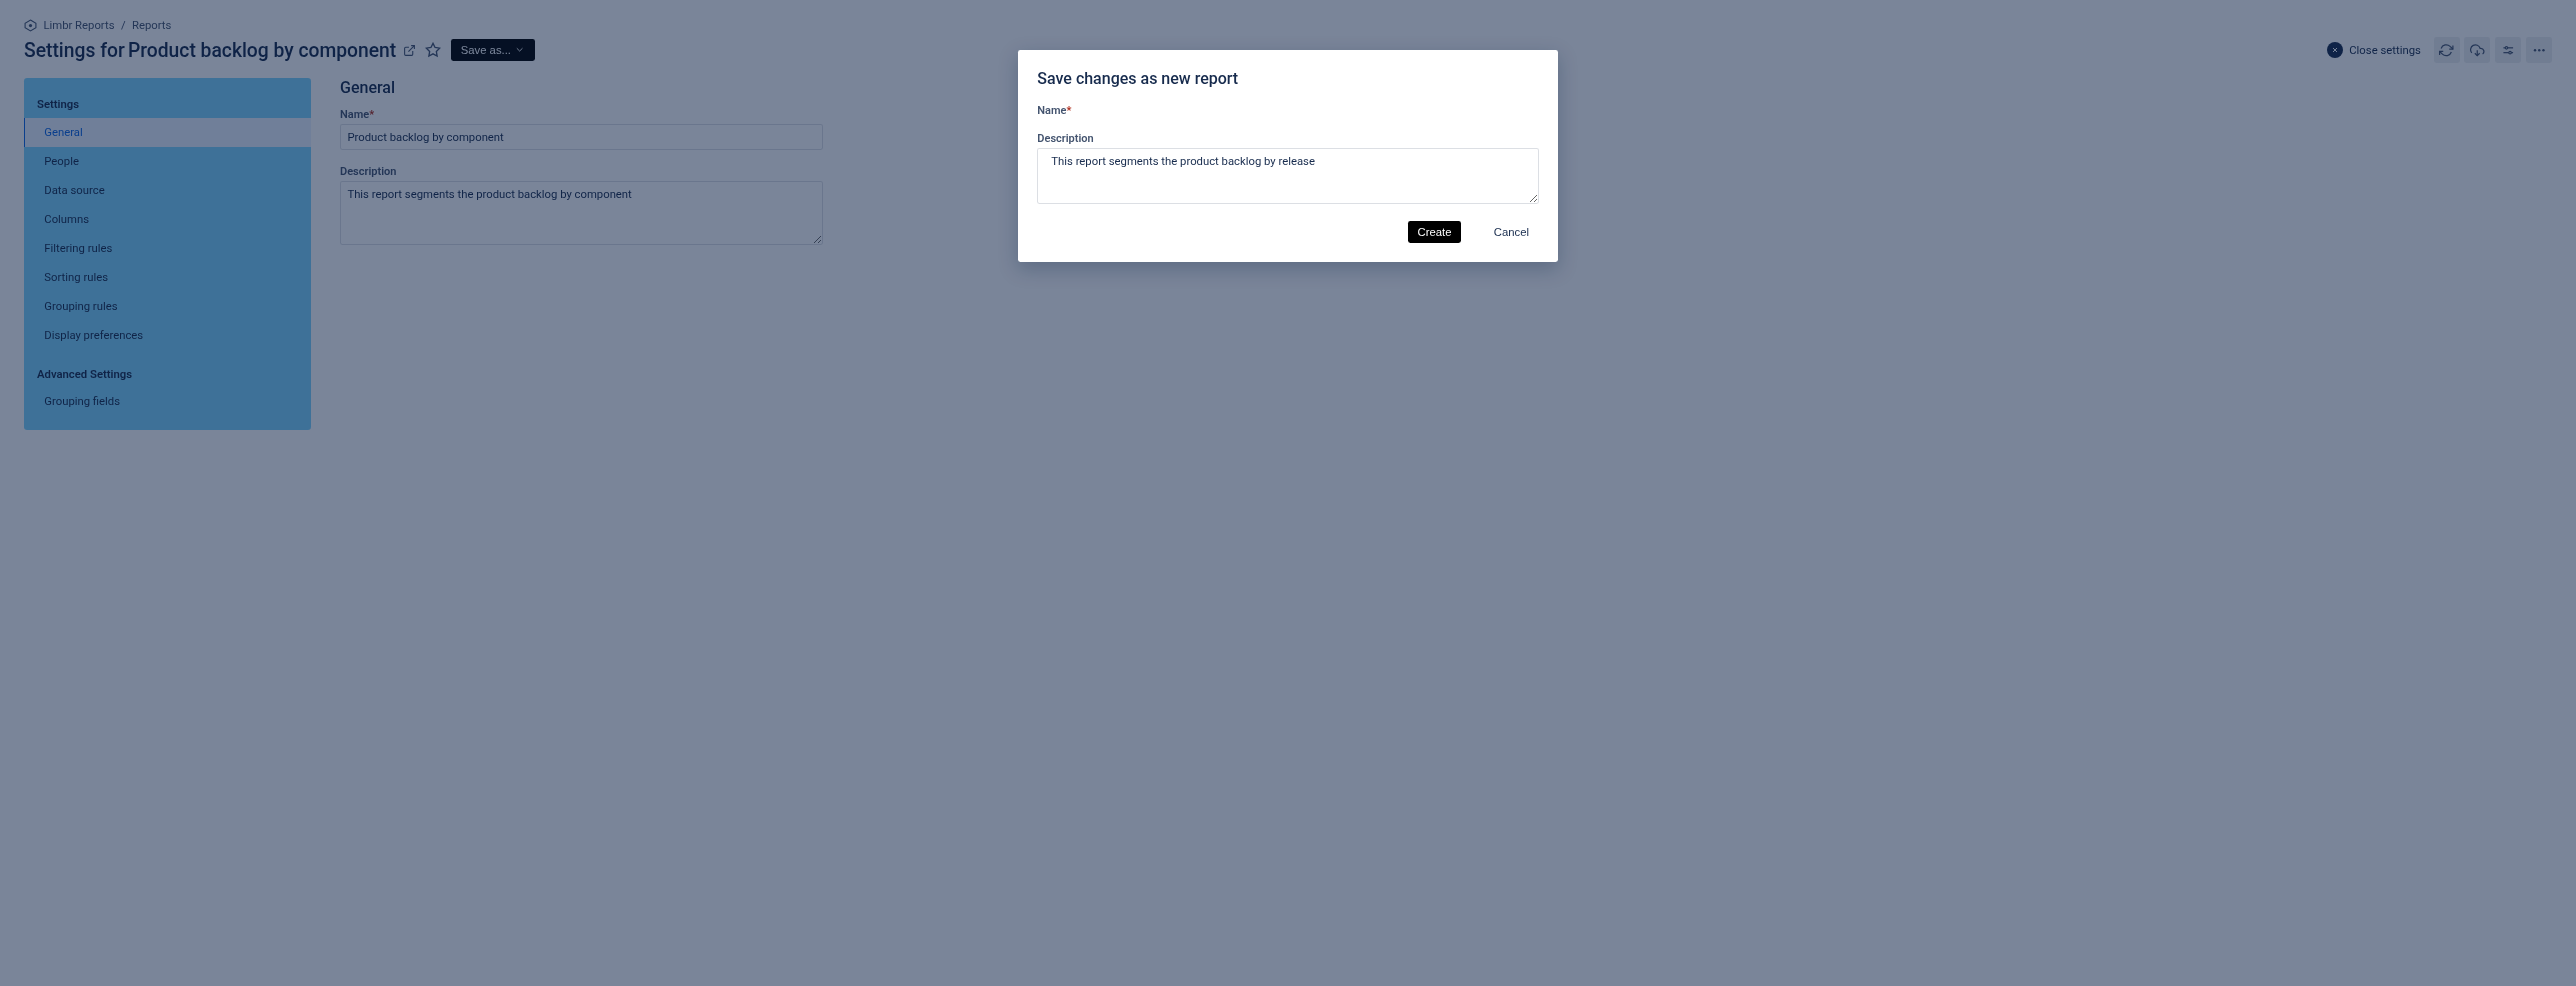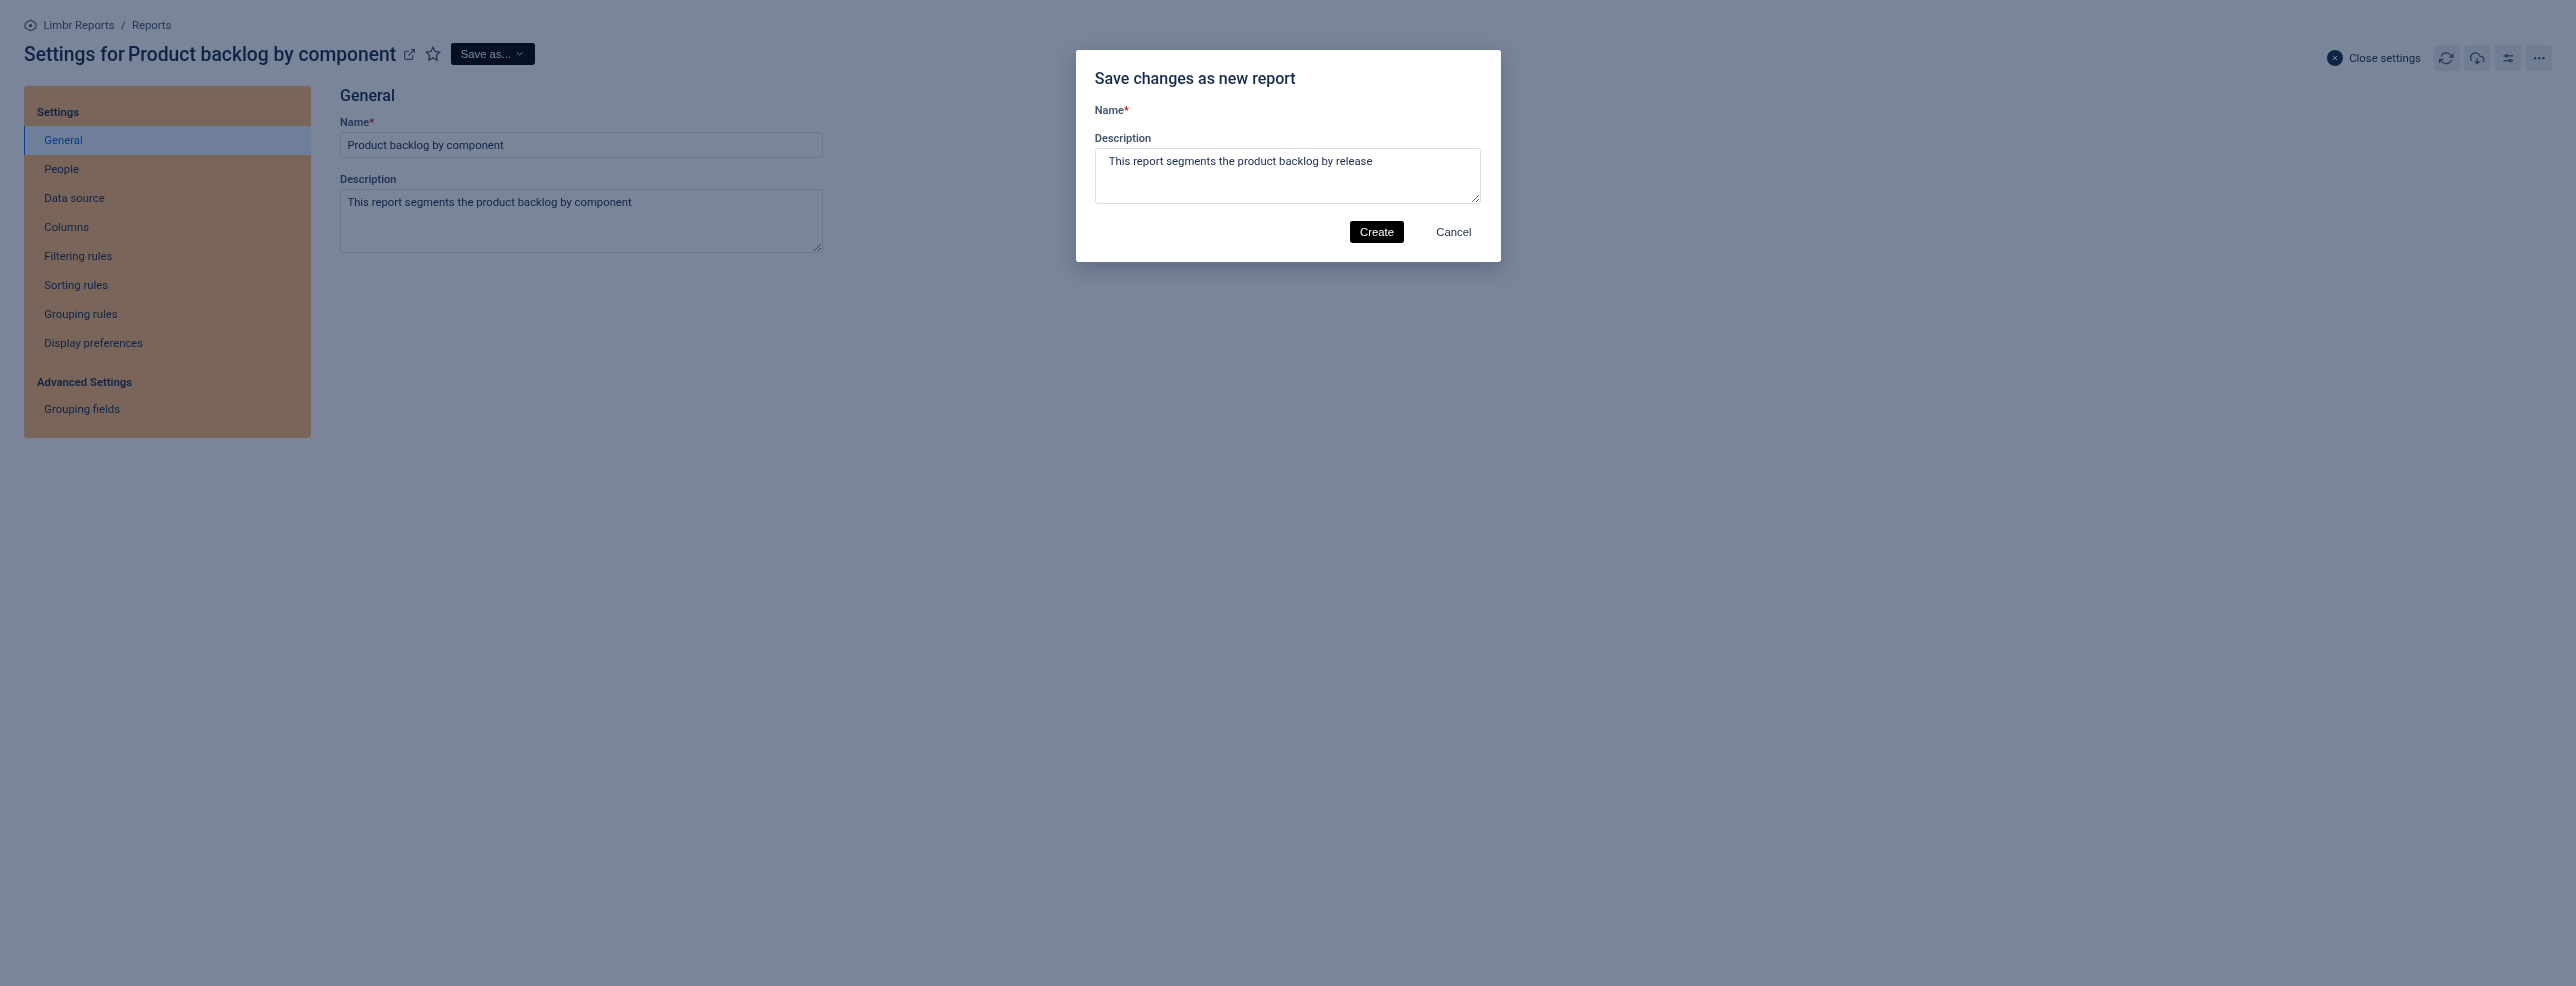--- a/index.html
+++ b/index.html
@@ -54,21 +54,20 @@
     align-items: center;
     gap: 3.2px;
   }
   .btn-primary { background: #000000; color: #fff; }
   .btn-subtle { background: transparent; color: #172B4D; }
   .header-actions {
     margin-left: auto;
     display: flex;
     align-items: center;
     gap: 4.8px;
-    margin-top: 8px;
   }
   .close-settings {
     display: flex;
     align-items: center;
     gap: 6.4px;
     color: #172B4D;
     font-size: 11.3px;
     margin-right: 8px;
     cursor: pointer;
   }
@@ -82,21 +81,21 @@
     width: 26px; height: 26px;
     background: rgba(9,30,66,0.08);
     border-radius: 2.4px;
     display: flex; align-items: center; justify-content: center;
     border: none; cursor: pointer;
     color: #44546F;
   }
   .content-row { display: flex; gap: 29px; align-items: flex-start; }
   .sidebar {
     width: 287px;
-    background: #fdba74;
+    background: #7dd3fc;
     border-radius: 3.2px;
     padding: 14.5px 0 14.5px 0;
     flex-shrink: 0;
   }
   .sidebar-heading {
     font-size: 11.3px;
     font-weight: 600;
     color: #172B4D;
     padding: 6.4px 13px;
   }
@@ -146,21 +145,21 @@
   .overlay {
     position: absolute;
     inset: 0;
     background: rgba(9, 30, 66, 0.54);
     display: flex;
     align-items: flex-start;
     justify-content: center;
     padding-top: 50px;
   }
   .modal {
-    width: 425px;
+    width: 540px;
     background: #fff;
     border-radius: 2.4px;
     box-shadow: 0 6.4px 19.3px rgba(9,30,66,0.25);
     padding: 19.3px;
   }
   .modal-title {
     font-size: 16px;
     font-weight: 500;
     color: #172B4D;
     margin-bottom: 16px;

